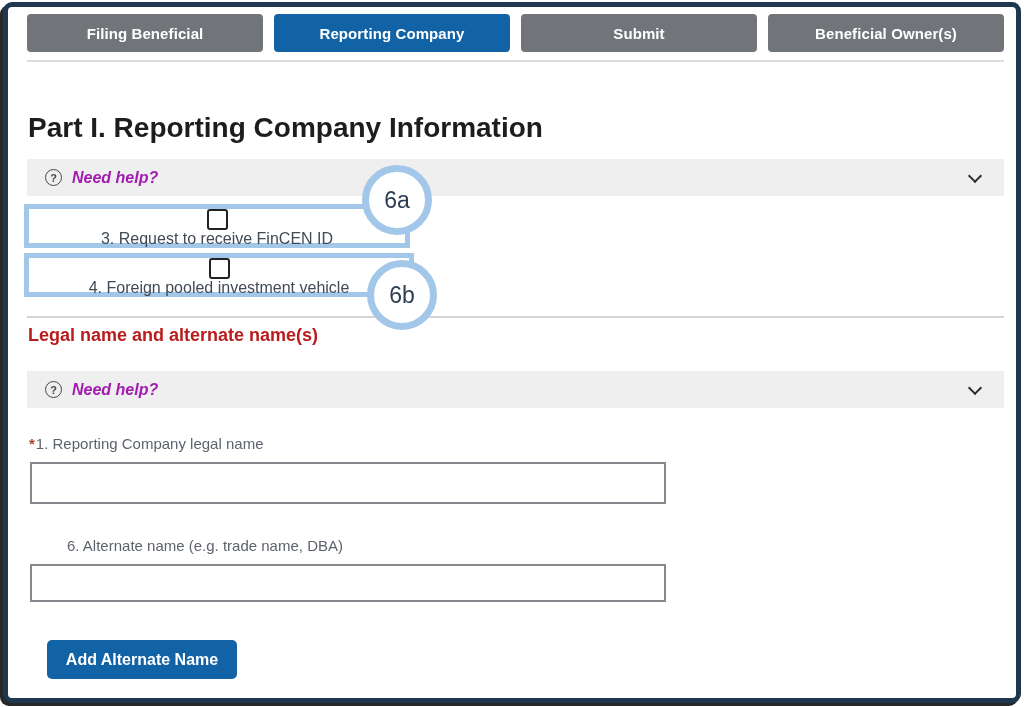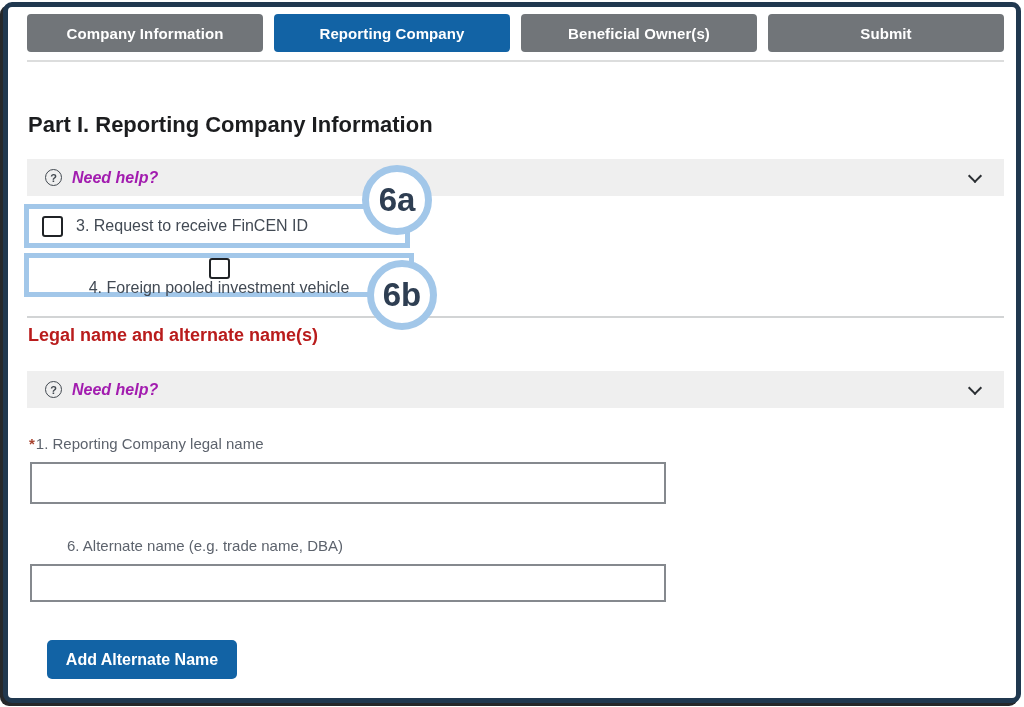--- a/index.html
+++ b/index.html
@@ -14,21 +14,21 @@
   .tabs { position:absolute; left:19px; top:7px; width:977px; height:38px; display:flex; gap:11px; }
   .tab {
     flex:1; display:flex; align-items:center; justify-content:center;
     background:#717579; color:#ffffff; font-weight:700; font-size:15px;
     border-radius:4px; cursor:pointer; letter-spacing:0.1px;
   }
   .tab.active { background:#1263a5;text-align:right; }
   .divider { position:absolute; left:19px; width:977px; border-top:2px solid #dcdddd; z-index:0; }
   .divider.thin { border-top:2px solid #d2d4d5; }
   
-  .part-heading { position:absolute; left:20px; top:105px; font-size:22px; font-weight:700; color:#1c1d1f; }
+  .part-heading { position:absolute; left:20px; top:105px; font-size:28px; font-weight:700; color:#1c1d1f; }
   .section-heading { position:absolute; left:20px; top:318px; font-size:18px; font-weight:700; color:#b91c1c; }
   
   .need-help {
     position:absolute; left:19px; width:977px; height:37px; background:#efefef;
     display:flex; align-items:center; padding:0 18px; cursor:pointer;
   }
   .nh1 { top:152px; } .nh2 { top:364px; }
   .q-icon {
     width:17px; height:17px; border:1.6px solid #41484f; border-radius:50%;
     display:flex; align-items:center; justify-content:center;
@@ -38,33 +38,33 @@
   .chev {
     position:absolute; right:24px; top:12px; width:10px; height:10px;
     border-right:2.5px solid #2b2f33; border-bottom:2.5px solid #2b2f33;
     transform:rotate(45deg);
   }
   
   .cb-row {
     position:absolute; height:44px; background:#ffffff;
     border:5px solid #a2c7e9; display:flex; align-items:center; z-index:1;
   }
-  .cb1 { left:16px; top:197px; width:386px; }
+  .cb1 { left:16px; top:197px; width:386px;flex-direction:column; }
   .cb2 { left:16px; top:246px; width:390px;flex-direction:column; }
   .checkbox {
     width:21px; height:21px; border:2.5px solid #202326; border-radius:3px;
     background:#ffffff; margin:0 13px; flex:0 0 auto; cursor:pointer;
   }
   .cb-label { font-size:16px; color:#424a54; white-space:nowrap; }
   
   .ann-circle {
     position:absolute; width:70px; height:70px; border-radius:50%;
     border:7px solid #a2c7e9; background:#ffffff; z-index:2;
     display:flex; align-items:center; justify-content:center;
-    font-size:33px; font-weight:700; color:#2e3e52;
+    font-size:23px; font-weight:400; color:#2e3e52;
   }
   .ann-a { left:354px; top:158px; }
   .ann-b { left:359px; top:253px; }
   
   .field-label { position:absolute; left:21px; font-size:15px; color:#5d636d; }
   .req { color:#a8432f; font-weight:700; margin-right:1px; }
   .text-input {
     position:absolute; left:22px; width:636px;
     border:2px solid #85898e; border-radius:0; background:#ffffff;
     font-size:16px; padding:0 8px; font-family:"Liberation Sans", sans-serif;
@@ -76,24 +76,24 @@
     background:#1263a5; color:#ffffff; border:none; border-radius:5px;
     font-size:16px; font-weight:700; cursor:pointer; font-family:"Liberation Sans", sans-serif;margin-left:8px;
   }
 </style>
 </head>
 <body>
 
 <div class="frame">
 
   <div class="tabs">
-    <div class="tab">Company Information</div>
+    <div class="tab">Filing Beneficial</div>
     <div class="tab active">Reporting Company</div>
+    <div class="tab">Submit</div>
     <div class="tab">Beneficial Owner(s)</div>
-    <div class="tab">Submit</div>
   </div>
   <div class="divider" style="top:53px;"></div>
 
   <div class="part-heading">Part I. Reporting Company Information</div>
 
   <div class="need-help nh1">
     <span class="q-icon">?</span>
     <span class="nh-label">Need help?</span>
     <span class="chev"></span>
   </div>

